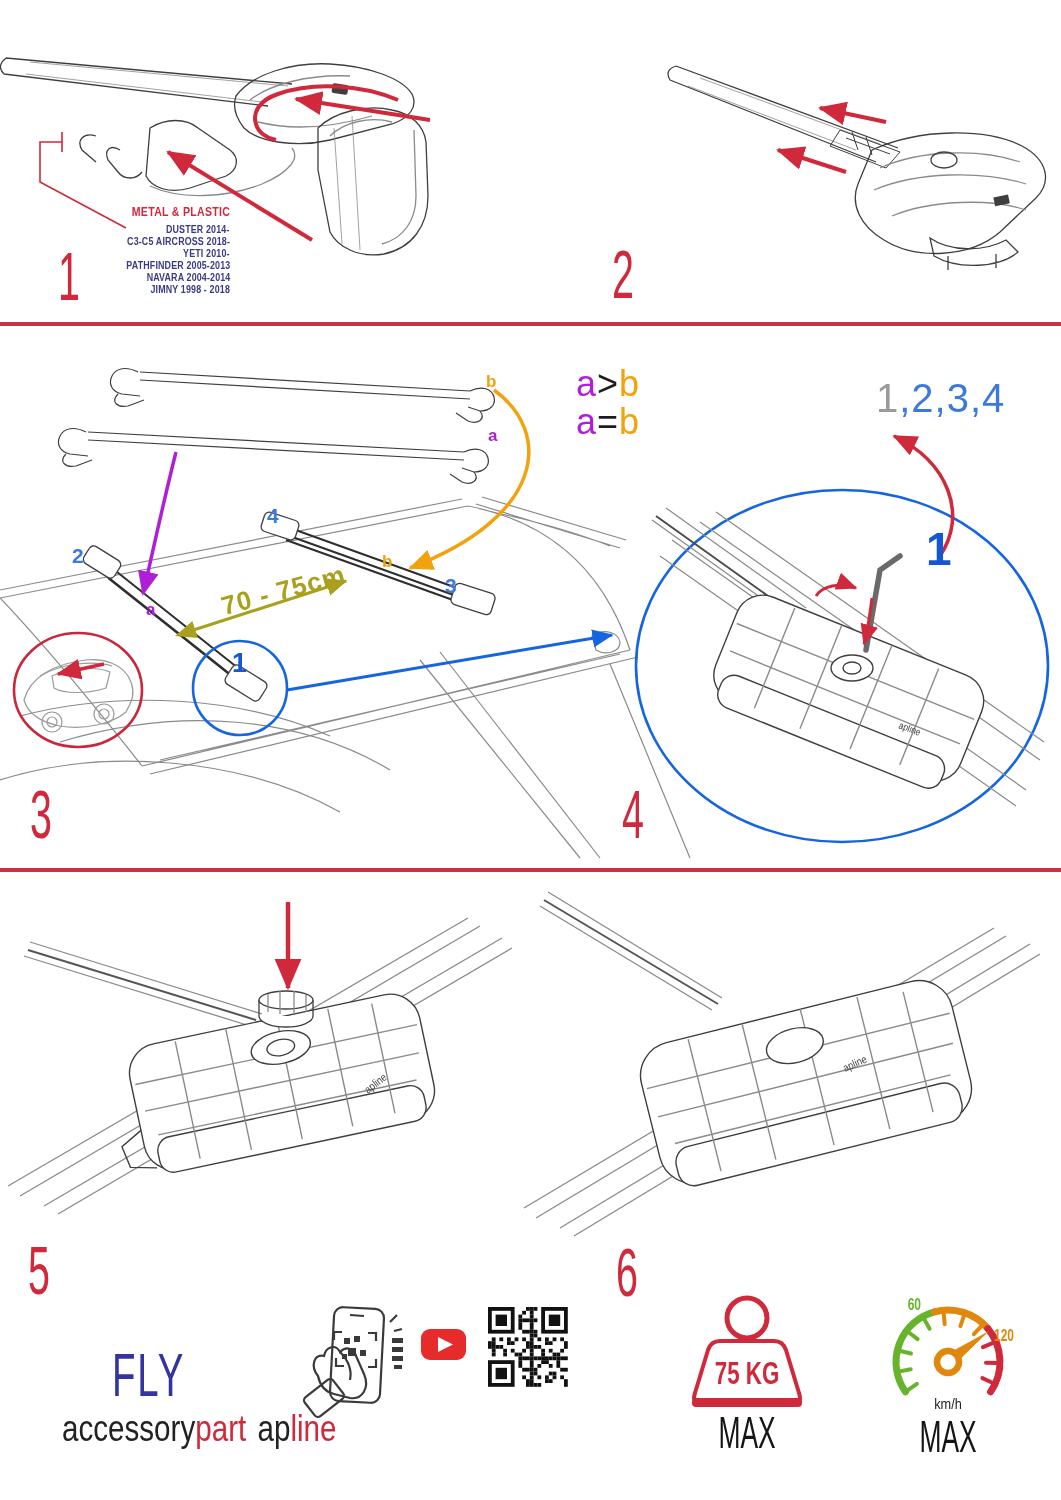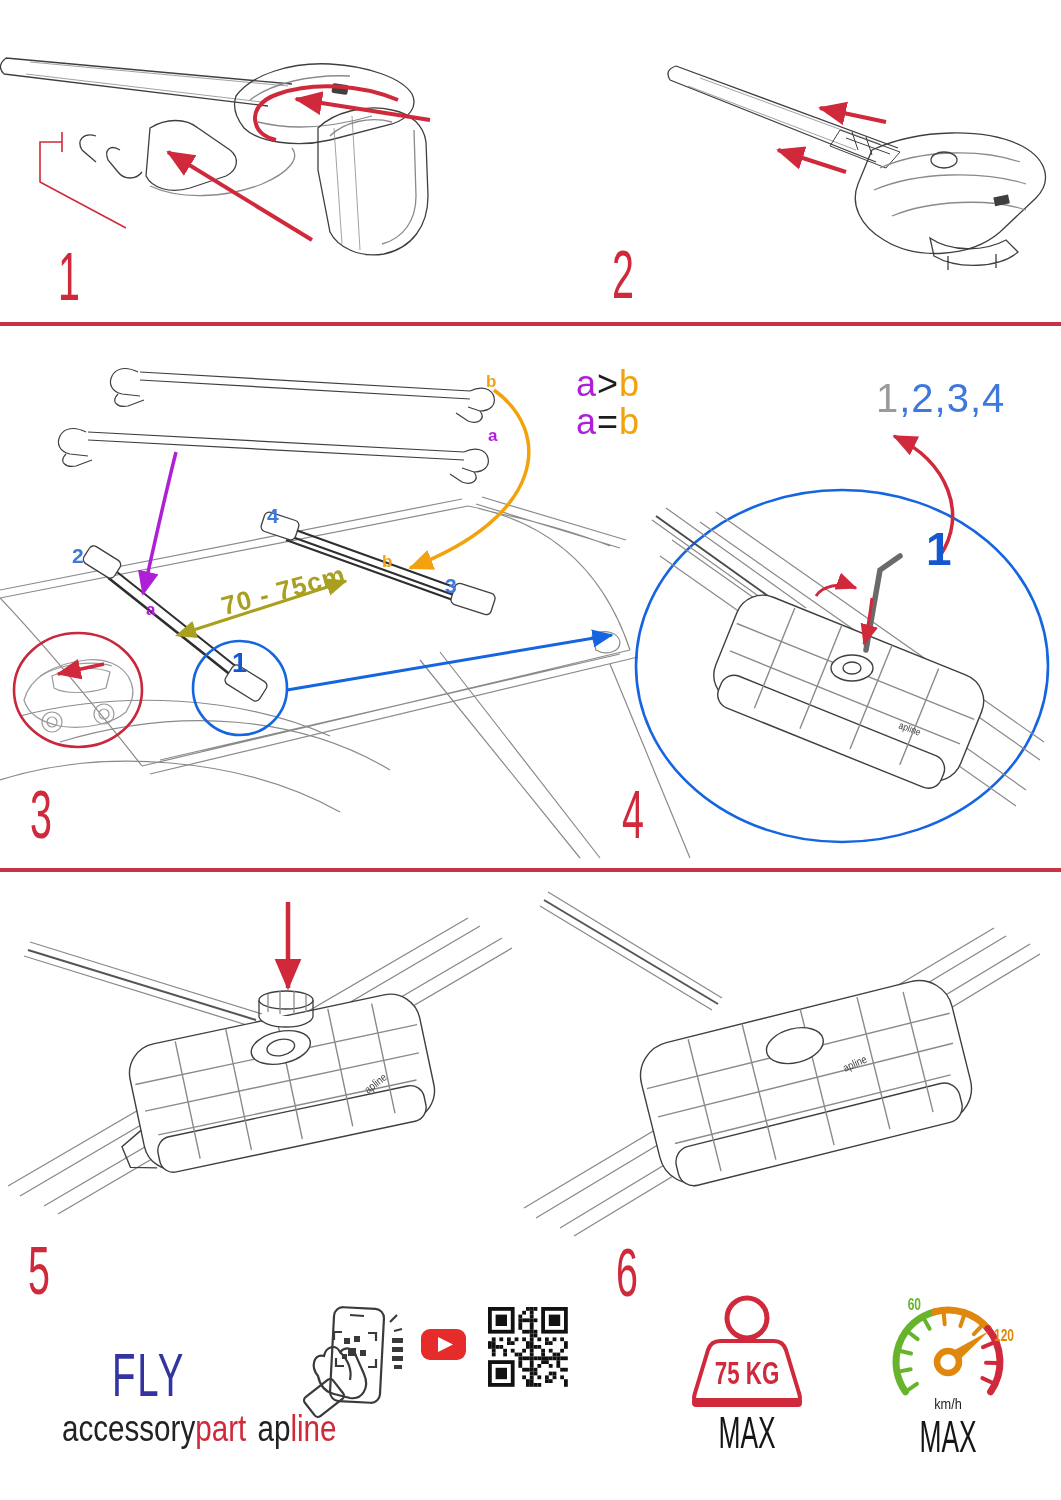--- a/index.html
+++ b/index.html
@@ -412,20 +412,29 @@
   <div class="divider" style="top:322px"></div>
   <div class="divider" style="top:868px"></div>
 
   <div class="abs stepnum" style="left:58px;top:242px">1</div>
   <div class="abs stepnum" style="left:612px;top:240px">2</div>
   <div class="abs stepnum" style="left:30px;top:780px">3</div>
   <div class="abs stepnum" style="left:622px;top:780px">4</div>
   <div class="abs stepnum" style="left:28px;top:1236px">5</div>
   <div class="abs stepnum" style="left:616px;top:1238px">6</div>
 
+  <div class="abs cond-r" style="left:20px;top:204px;width:210px">
+    <span class="mat">METAL &amp; PLASTIC</span>
+    <span class="model">DUSTER 2014-</span>
+    <span class="model">C3-C5 AIRCROSS 2018-</span>
+    <span class="model">YETI 2010-</span>
+    <span class="model">PATHFINDER 2005-2013</span>
+    <span class="model">NAVARA 2004-2014</span>
+    <span class="model">JIMNY 1998 - 2018</span>
+  </div>
 
   <div class="abs labb" style="left:486px;top:372px">b</div>
   <div class="abs laba" style="left:488px;top:426px">a</div>
 
   <div class="abs formula" style="left:576px;top:366px">
     <span class="pu">a</span><span class="op">&gt;</span><span class="or">b</span>
   </div>
   <div class="abs formula" style="left:576px;top:404px">
     <span class="pu">a</span><span class="op">=</span><span class="or">b</span>
   </div>

